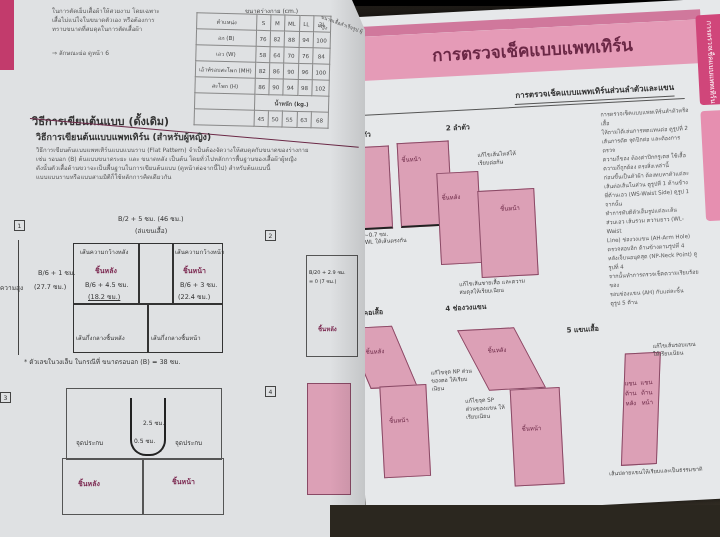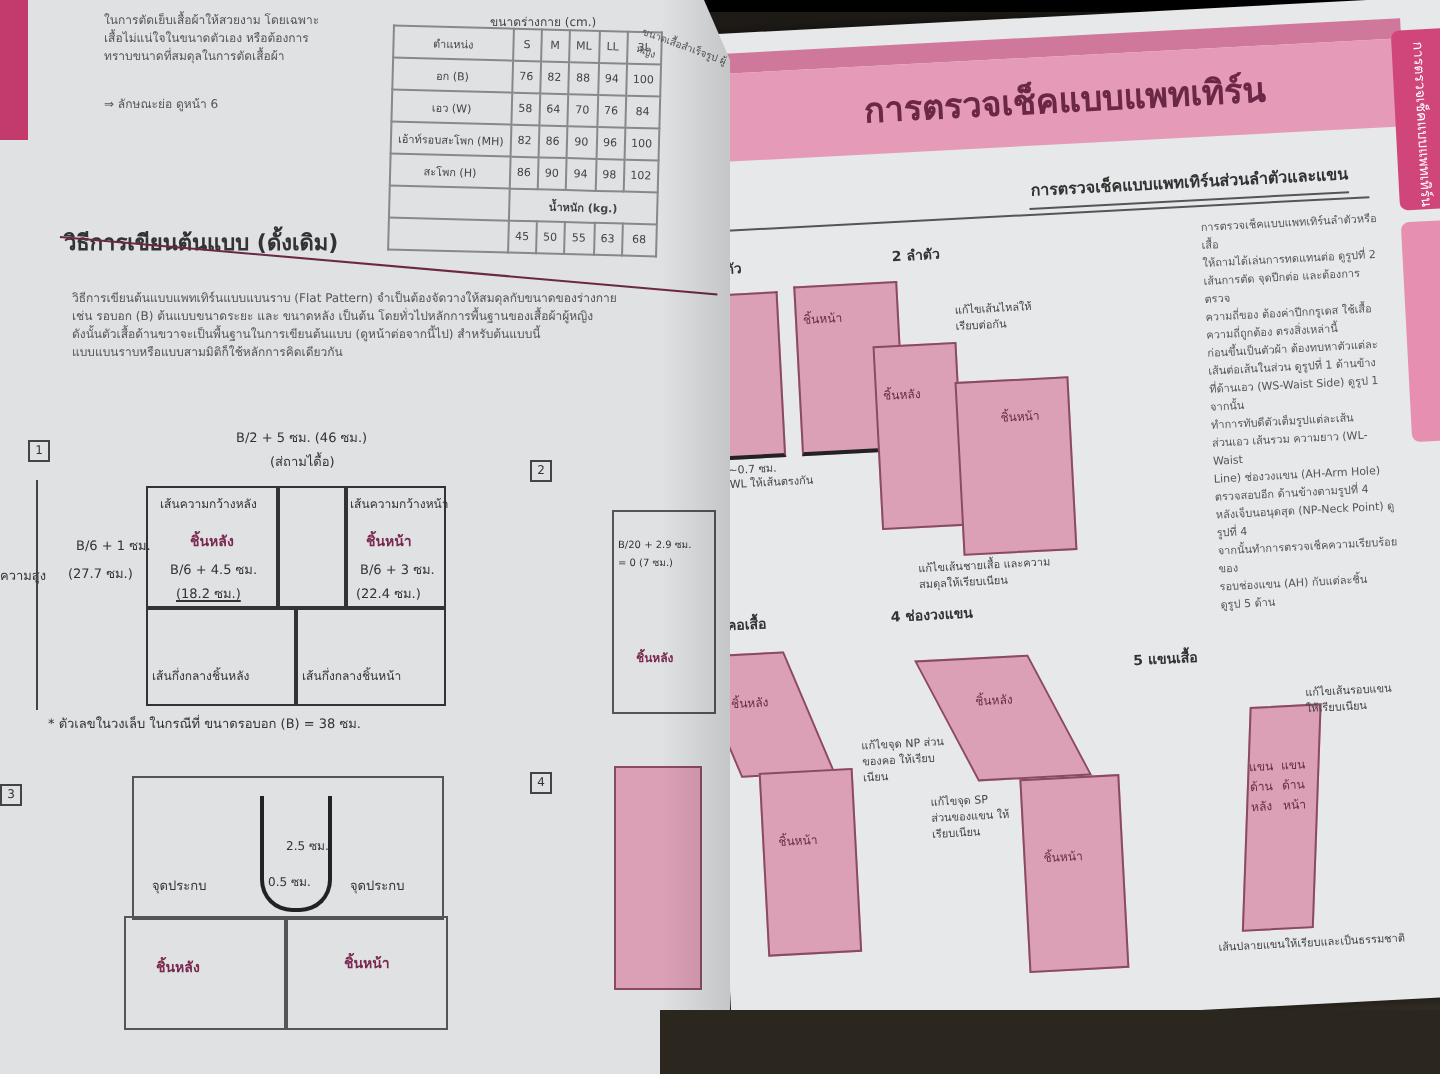--- a/index.html
+++ b/index.html
@@ -176,30 +176,31 @@
           <td>55</td>
           <td>63</td>
           <td>68</td>
     </tr>
   </tbody>
     </table>
   <div class="ltext" style="left:318px;top:20px;font-size:5px;transform:rotate(20deg);">ขนาดเสื้อสำเร็จรูป ผู้หญิง</div>
 
   <div class="h2">วิธีการเขียนต้นแบบ (ดั้งเดิม)</div>
   <div class="h2line"></div>
+  <div class="h3">วิธีการเขียนต้นแบบแพทเทิร์น (สำหรับผู้หญิง)</div>
   <div class="para">
     <div>วิธีการเขียนต้นแบบแพทเทิร์นแบบแบนราบ (Flat Pattern) จำเป็นต้องจัดวางให้สมดุลกับขนาดของร่างกาย</div>
     <div>เช่น รอบอก (B) ต้นแบบขนาดระยะ และ ขนาดหลัง เป็นต้น โดยทั่วไปหลักการพื้นฐานของเสื้อผ้าผู้หญิง</div>
     <div>ดังนั้นตัวเสื้อด้านขวาจะเป็นพื้นฐานในการเขียนต้นแบบ (ดูหน้าต่อจากนี้ไป) สำหรับต้นแบบนี้</div>
     <div>แบบแบนราบหรือแบบสามมิติก็ใช้หลักการคิดเดียวกัน</div>
   </div>
 
   <div class="numbox" style="left:14px;top:220px;">1</div>
   <div class="dtext" style="left:118px;top:214px;text-align:center;">B/2 + 5 ซม. (46 ซม.)</div>
-  <div class="dtext" style="left:135px;top:226px;">(ส่ถามไดื้อ)</div>
+  <div class="dtext" style="left:135px;top:226px;">(ส่แขนเสื้อ)</div>
   <div class="dtext" style="left:38px;top:268px;">B/6 + 1 ซม.</div>
   <div class="dtext" style="left:34px;top:282px;">(27.7 ซม.)</div>
   <div class="dtext" style="left:0px;top:283px;">ความสูง</div>
   <div style="position:absolute;left:18px;top:240px;width:1px;height:115px;background:#444;"></div>
 
   <div class="rect" style="left:73px;top:243px;width:148px;height:60px;"></div>
   <div class="rect" style="left:73px;top:303px;width:74px;height:48px;"></div>
   <div class="rect" style="left:147px;top:303px;width:74px;height:48px;"></div>
   <div style="position:absolute;left:138px;top:243px;width:1.5px;height:60px;background:#333;"></div>
   <div style="position:absolute;left:172px;top:243px;width:1.5px;height:60px;background:#333;"></div>

